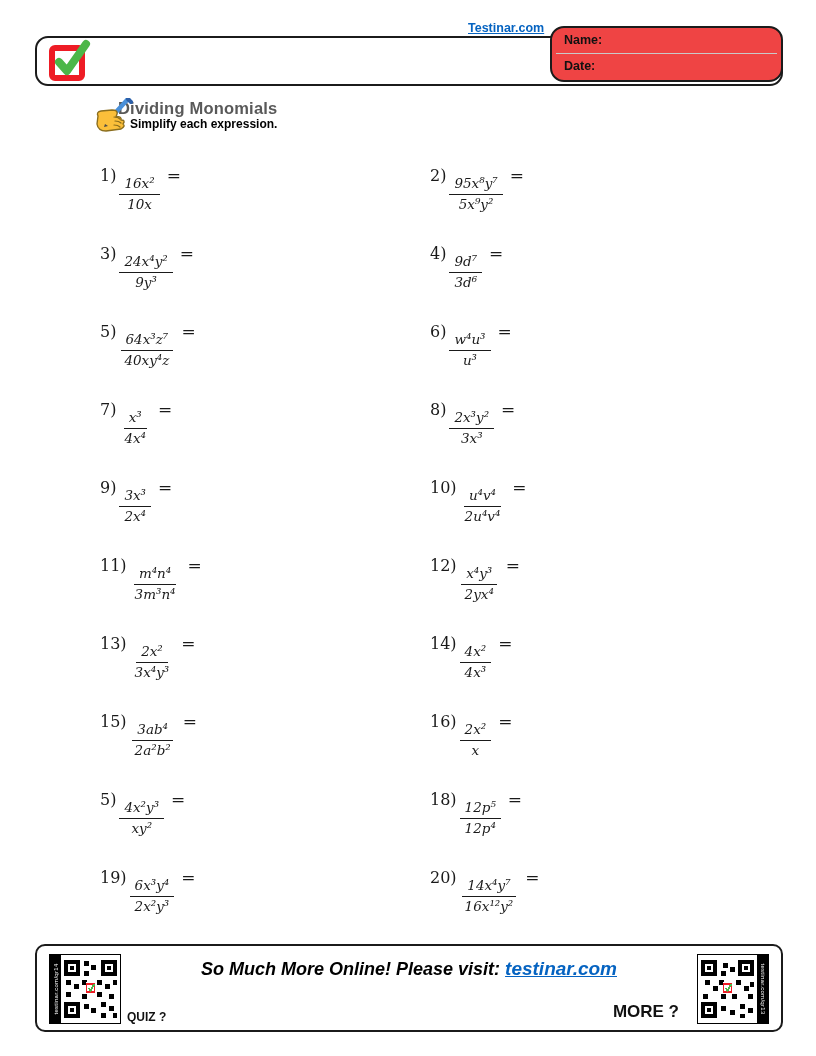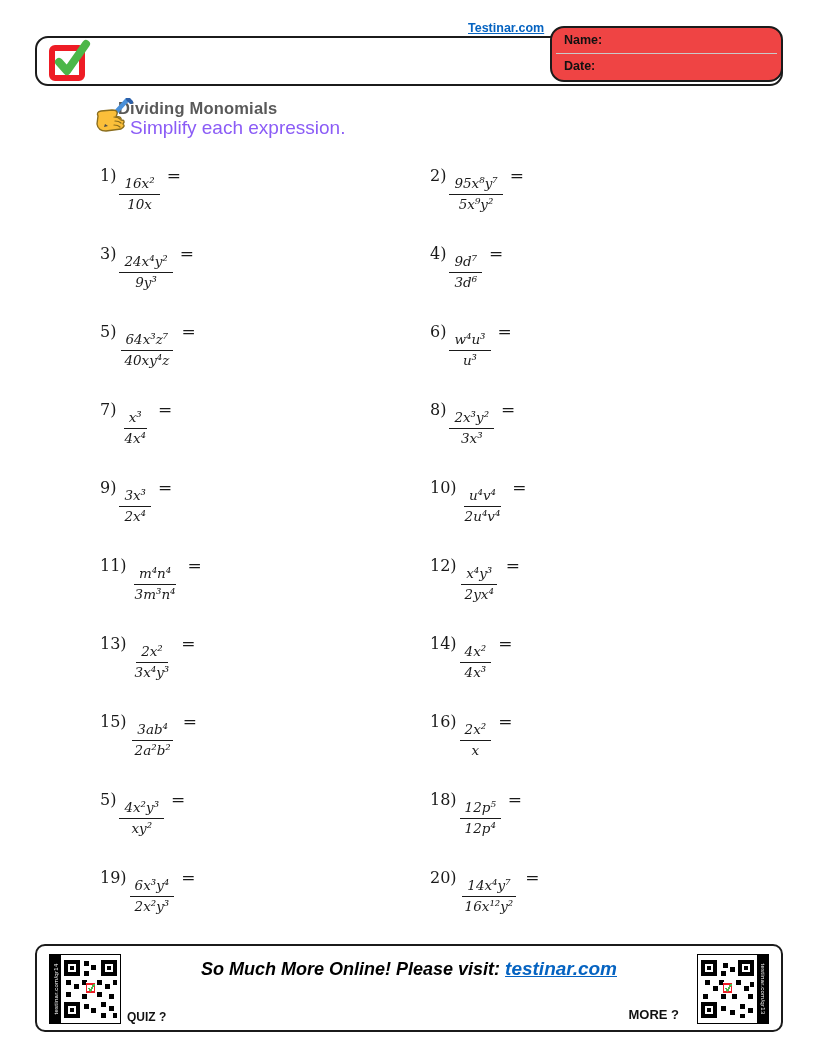--- a/index.html
+++ b/index.html
@@ -22,21 +22,21 @@
     position:absolute; left:118px; top:54px; font-size:16.5px; font-weight:bold;
     color:#595959; letter-spacing:0.2px;margin-top:45px;
   }
   .namedate-box {
     position:absolute; left:550px; top:26px; width:233px; height:56px;
     background:#ef4444; border:2.5px solid #1b1b1b; border-radius:14px; z-index:3;
   }
   .namedate-row { height:25px; padding:5px 12px 0; font-size:12.5px; font-weight:bold; color:#111; }
   .namedate-div { border-bottom:1px solid #c9c9c9; margin:0 4px; }
   .write-icon { position:absolute; left:92px; top:98px; width:44px; height:36px; }
-  .instruction-text { position:absolute; left:130px; top:117px; font-size:19px; font-weight:normal; color:#8b5cf6; }
+  .instruction-text { position:absolute; left:130px; top:117px; font-size:12px; font-weight:bold; color:#000000; }
 
   .problems-grid {
     position:absolute; left:100px; top:136px; width:670px;
     display:grid; grid-template-columns:330px 330px; grid-auto-rows:78px;
     align-items:center;
   }
   .problem { display:flex; align-items:center; font-family:"DejaVu Serif",serif; color:#1a1a1a; }
   .pnum { font-size:16px; margin-right:3px; white-space:nowrap; }
   .frac { display:inline-flex; flex-direction:column; align-items:center; font-style:italic; font-size:13.5px; line-height:1.3;margin-top:39px; }
   .frac .top { padding:0 5px 1px; border-bottom:1.3px solid #1a1a1a; white-space:nowrap; }
@@ -46,21 +46,21 @@
   .footer-box {
     position:absolute; left:35px; top:944px; width:748px; height:88px;
     border:2.5px solid #1b1b1b; border-radius:10px; background:#fff;
   }
   .footer-msg {
     position:absolute; left:0; right:0; top:12px; text-align:center;
     font-size:18px; font-weight:bold; color:#000;font-style:italic;
   }
   .footer-link { color:#0563C1; text-decoration:underline; font-size:19px; cursor:pointer; }
   .quiz-label { position:absolute; left:90px; bottom:6px; font-size:12px; font-weight:bold; color:#111; }
-  .more-label { position:absolute; right:102px; bottom:8px; font-size:13px; font-weight:bold; color:#111;margin-left:44px; }
+  .more-label { position:absolute; right:102px; bottom:8px; font-size:17px; font-weight:bold; color:#111;margin-left:44px; }
   .qr { position:absolute; top:8px; width:72px; height:70px; display:flex; border:1.5px solid #000; background:#fff; }
   .qr-left  { left:12px; }
   .qr-right { right:12px; flex-direction:row-reverse; }
   .qr-strip { width:11px; background:#000; display:flex; align-items:center; justify-content:center; overflow:hidden; }
   .qr-caption { color:#fff; font-size:6px; white-space:nowrap; transform:rotate(-90deg); letter-spacing:0.3px; }
   .qr-right .qr-caption { transform:rotate(90deg); }
   .qr svg { flex:1; }
 </style>
 </head>
 <body>

